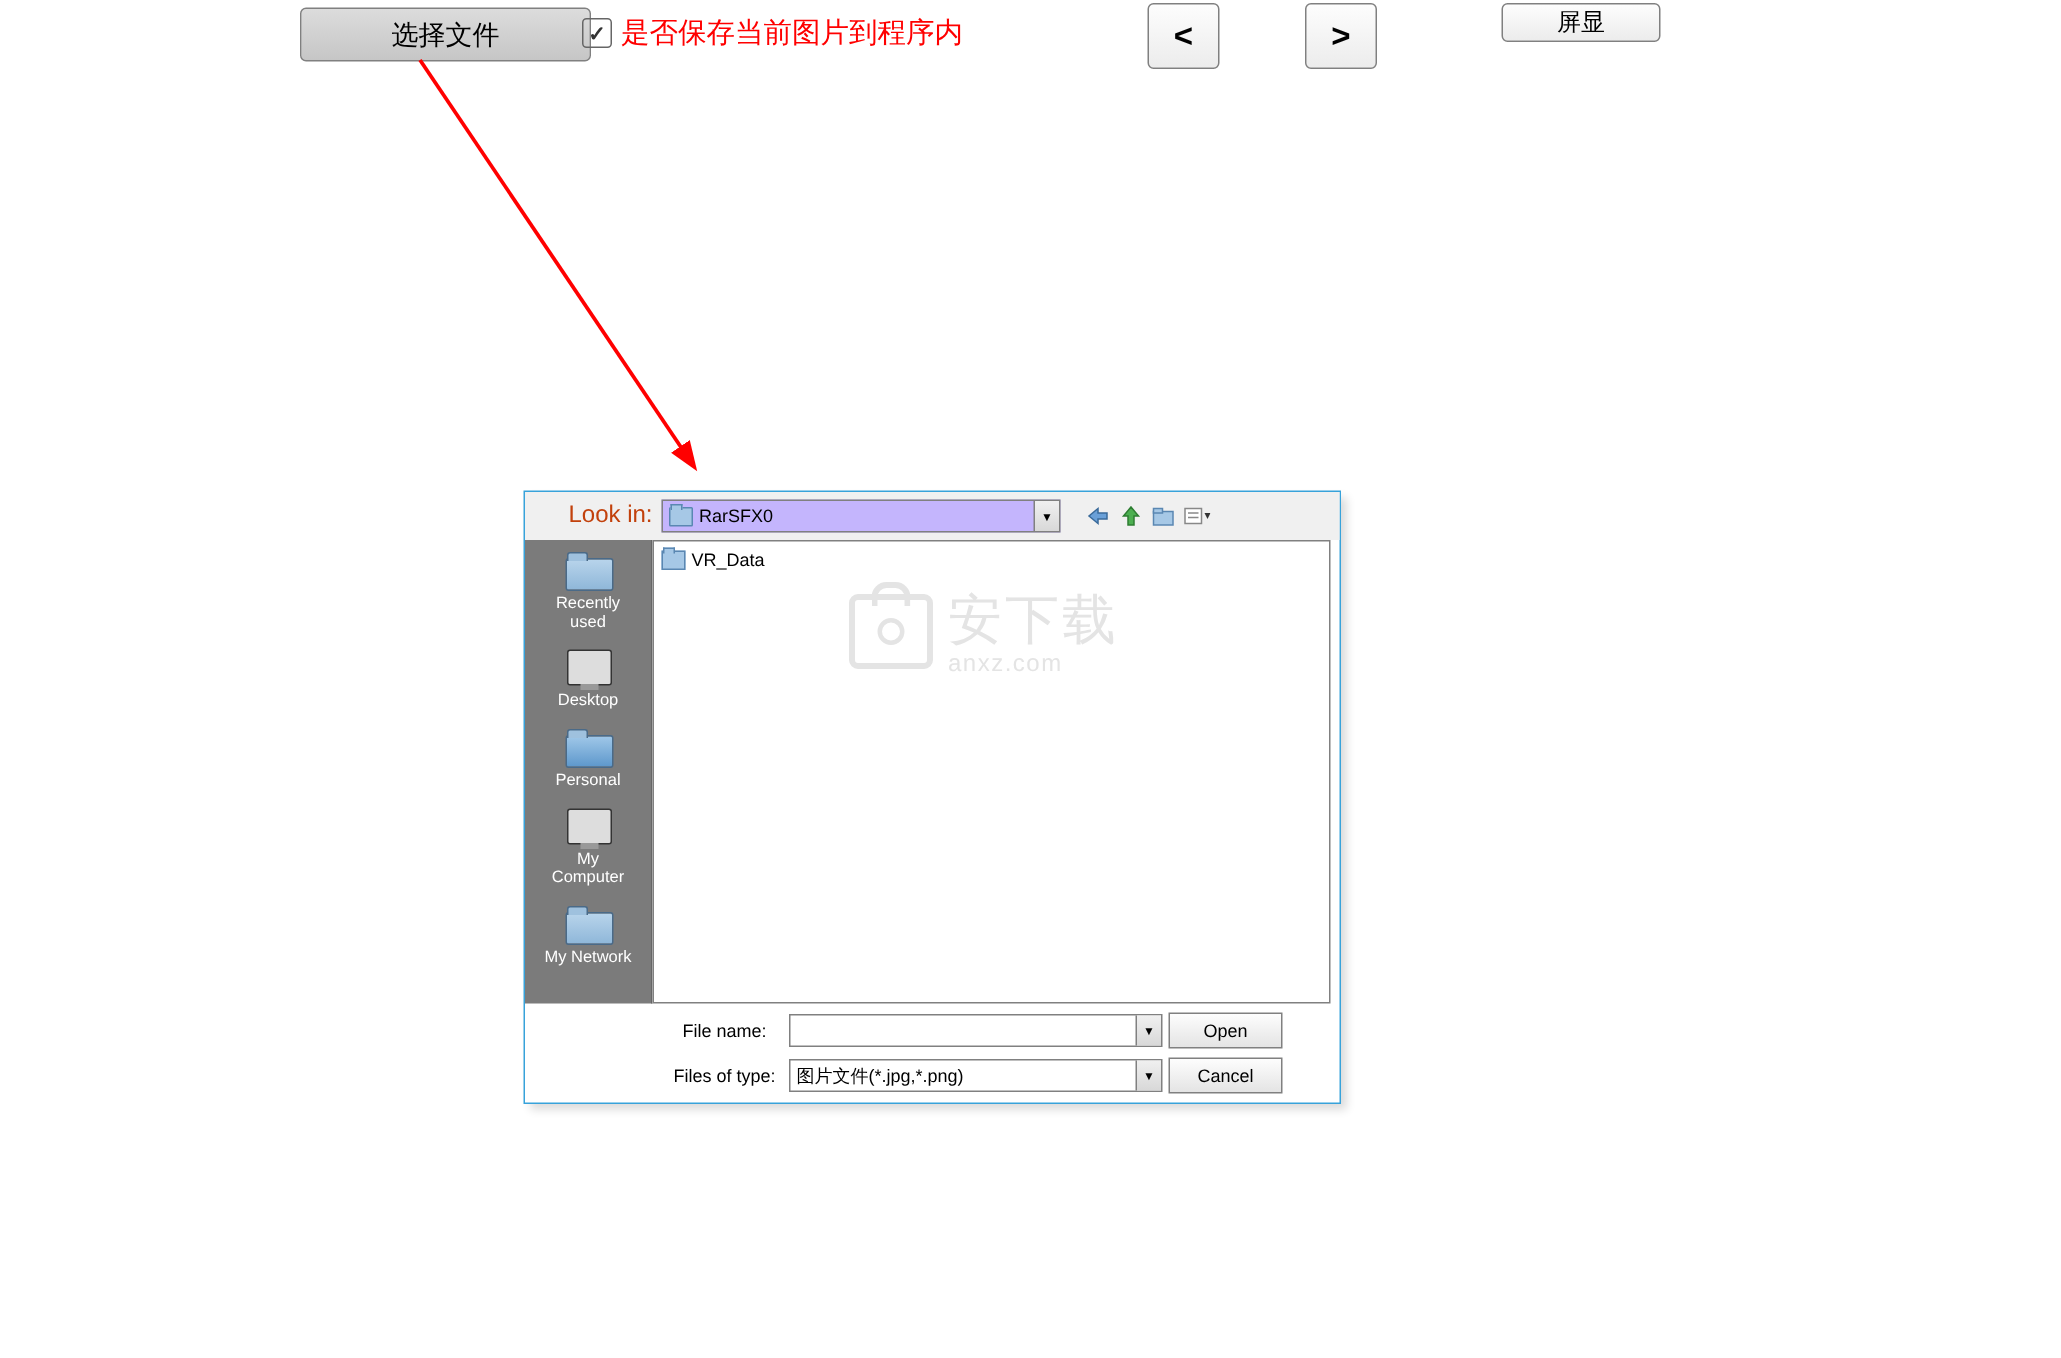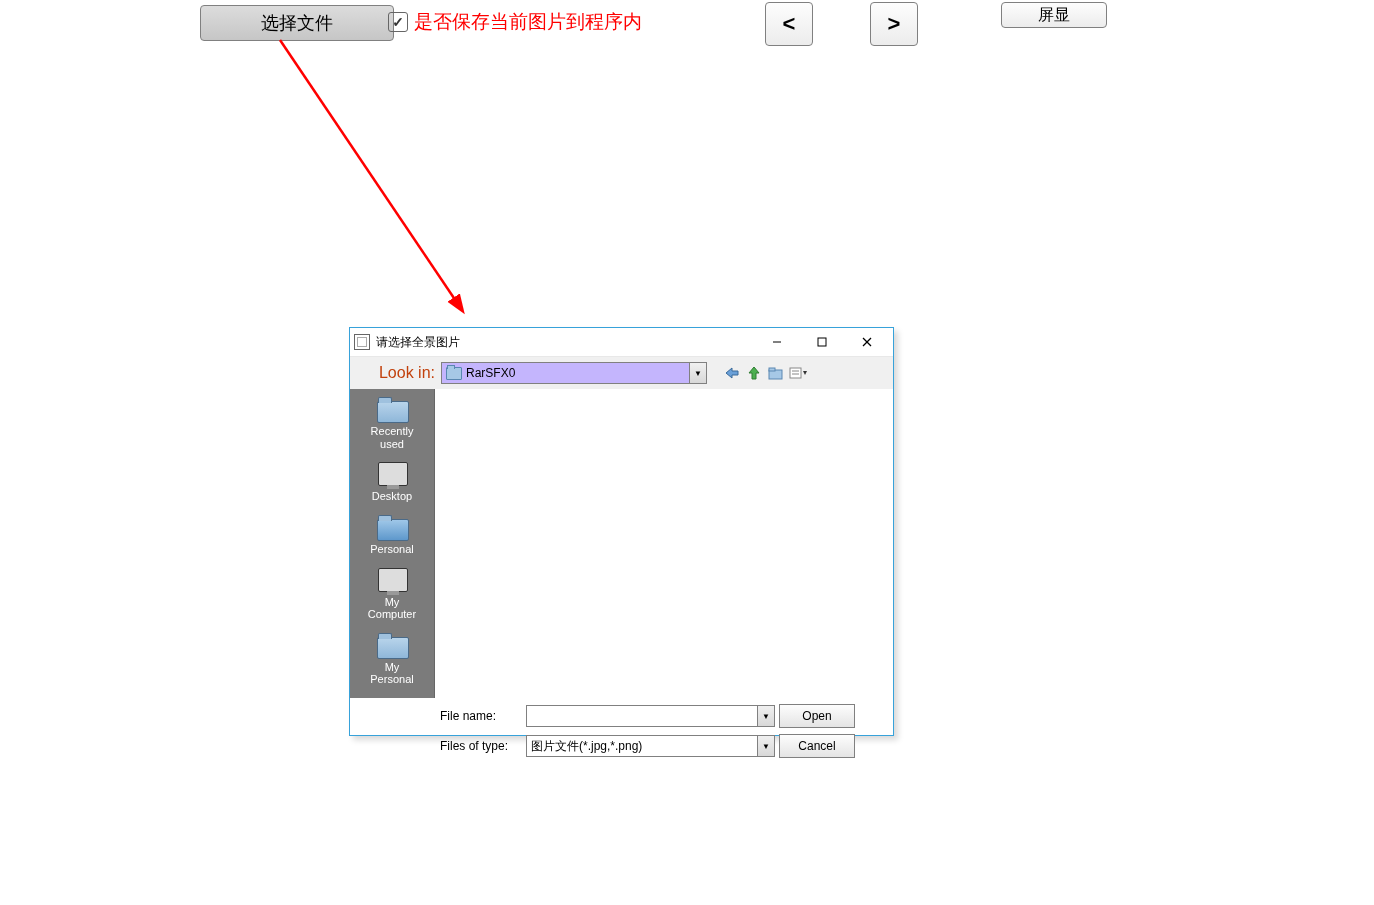--- a/index.html
+++ b/index.html
@@ -324,20 +324,21 @@
   .watermark .en { font-size: 16px; margin-top: -4px; letter-spacing:1px;}
   .watermark-col { display:flex;flex-direction:column;align-items:flex-start;}
   
   .bottom-rows {
     padding: 0 8px 8px 90px;
   }
   .form-row {
     display: flex;
     align-items: center;
     margin-top: 6px;
+    text-align: center;
   }
   .form-label {
     width: 86px;
     font-size: 12px;
   }
   .form-combo {
     flex: 0 0 243px;
     height: 20px;
     border: 1px solid #808080;
     background: #fff;
@@ -375,42 +376,20 @@
 <svg class="arrow-svg" viewBox="0 0 260 300">
   <defs>
     <marker id="arrowhead" markerWidth="10" markerHeight="10" refX="6" refY="3" orient="auto">
       <polygon points="0 0, 8 3, 0 6" fill="#ff0000"></polygon>
     </marker>
   </defs>
   <line x1="30" y1="10" x2="212" y2="280" stroke="#ff0000" stroke-width="2.5" marker-end="url(#arrowhead)"></line>
 </svg>
 
 <div class="dialog">
-  <div class="dialog-titlebar">
-    <span class="dialog-icon"></span>
-    <span class="dialog-title">请选择全景图片</span>
-    <div class="win-controls">
-      <div class="win-ctrl">
-        <svg width="10" height="10">
-            <line x1="1" y1="5" x2="9" y2="5" stroke="#000" stroke-width="1"></line>
-          </svg>
-      </div>
-      <div class="win-ctrl">
-        <svg width="10" height="10">
-            <rect x="1" y="1" width="8" height="8" fill="none" stroke="#000" stroke-width="1"></rect>
-          </svg>
-      </div>
-      <div class="win-ctrl">
-        <svg width="10" height="10">
-            <line x1="1" y1="1" x2="9" y2="9" stroke="#000" stroke-width="1.2"></line>
-            <line x1="9" y1="1" x2="1" y2="9" stroke="#000" stroke-width="1.2"></line>
-          </svg>
-      </div>
-    </div>
-  </div>
 
   <div class="lookin-row">
     <span class="lookin-label">Look in:</span>
     <div class="lookin-combo">
       <span class="combo-folder-icon"></span>
       <span>RarSFX0</span>
       <span class="combo-arrow">▼</span>
     </div>
     <div class="nav-icons">
       <span class="nav-icon">
@@ -464,24 +443,37 @@
       <div class="place-item">
         <div class="place-icon">
             <div class="computer-icon"></div>
           </div>
         <div>My Computer</div>
       </div>
       <div class="place-item">
         <div class="place-icon">
             <div class="folder-open"></div>
           </div>
-        <div>My Personal</div>
-      </div>
-    </div>
-
+        <div>My Network</div>
+      </div>
+    </div>
+
+    <div class="file-list">
+      <div class="file-item">
+        <span class="folder-small"></span>
+        <span>VR_Data</span>
+      </div>
+      <div class="watermark">
+        <div class="bag"></div>
+        <div class="watermark-col">
+          <span class="zh">安下载</span>
+          <span class="en">anxz.com</span>
+        </div>
+      </div>
+    </div>
   </div>
 
   <div class="bottom-rows">
     <div class="form-row">
       <span class="form-label">File name:</span>
       <div class="form-combo">
         <span></span>
         <span class="combo-arrow">▼</span>
       </div>
       <div class="dlg-btn">Open</div>

